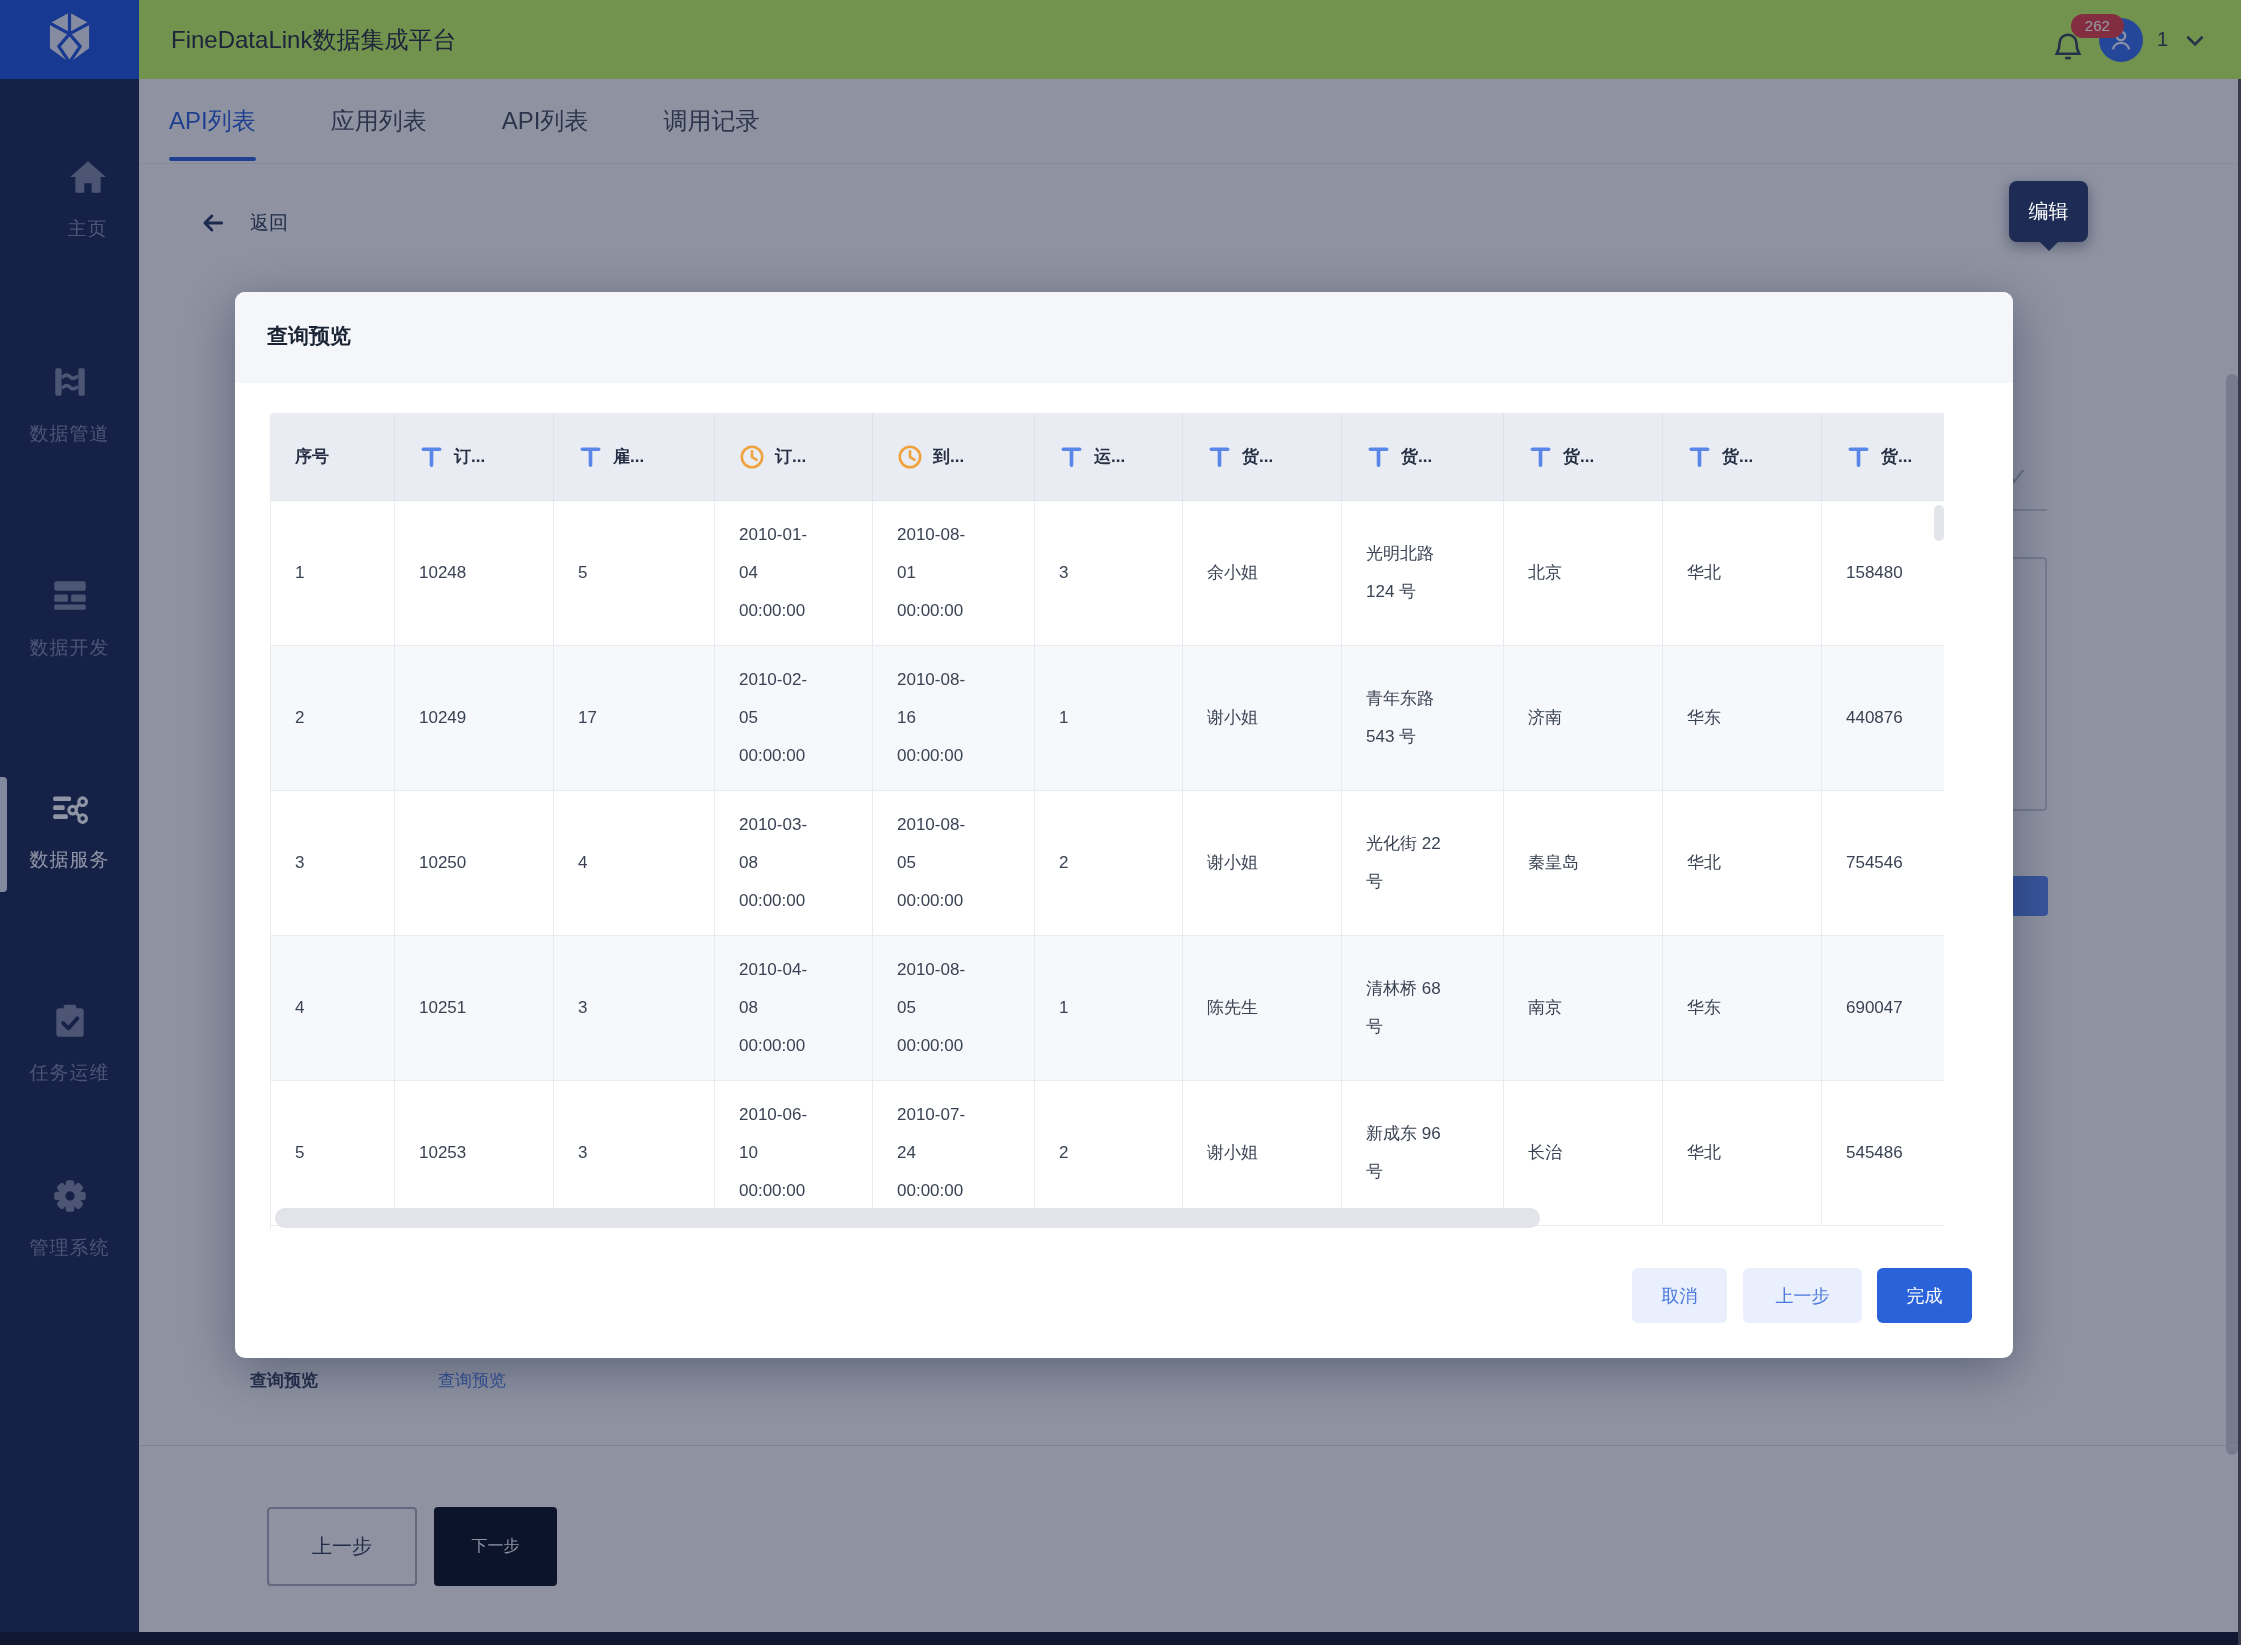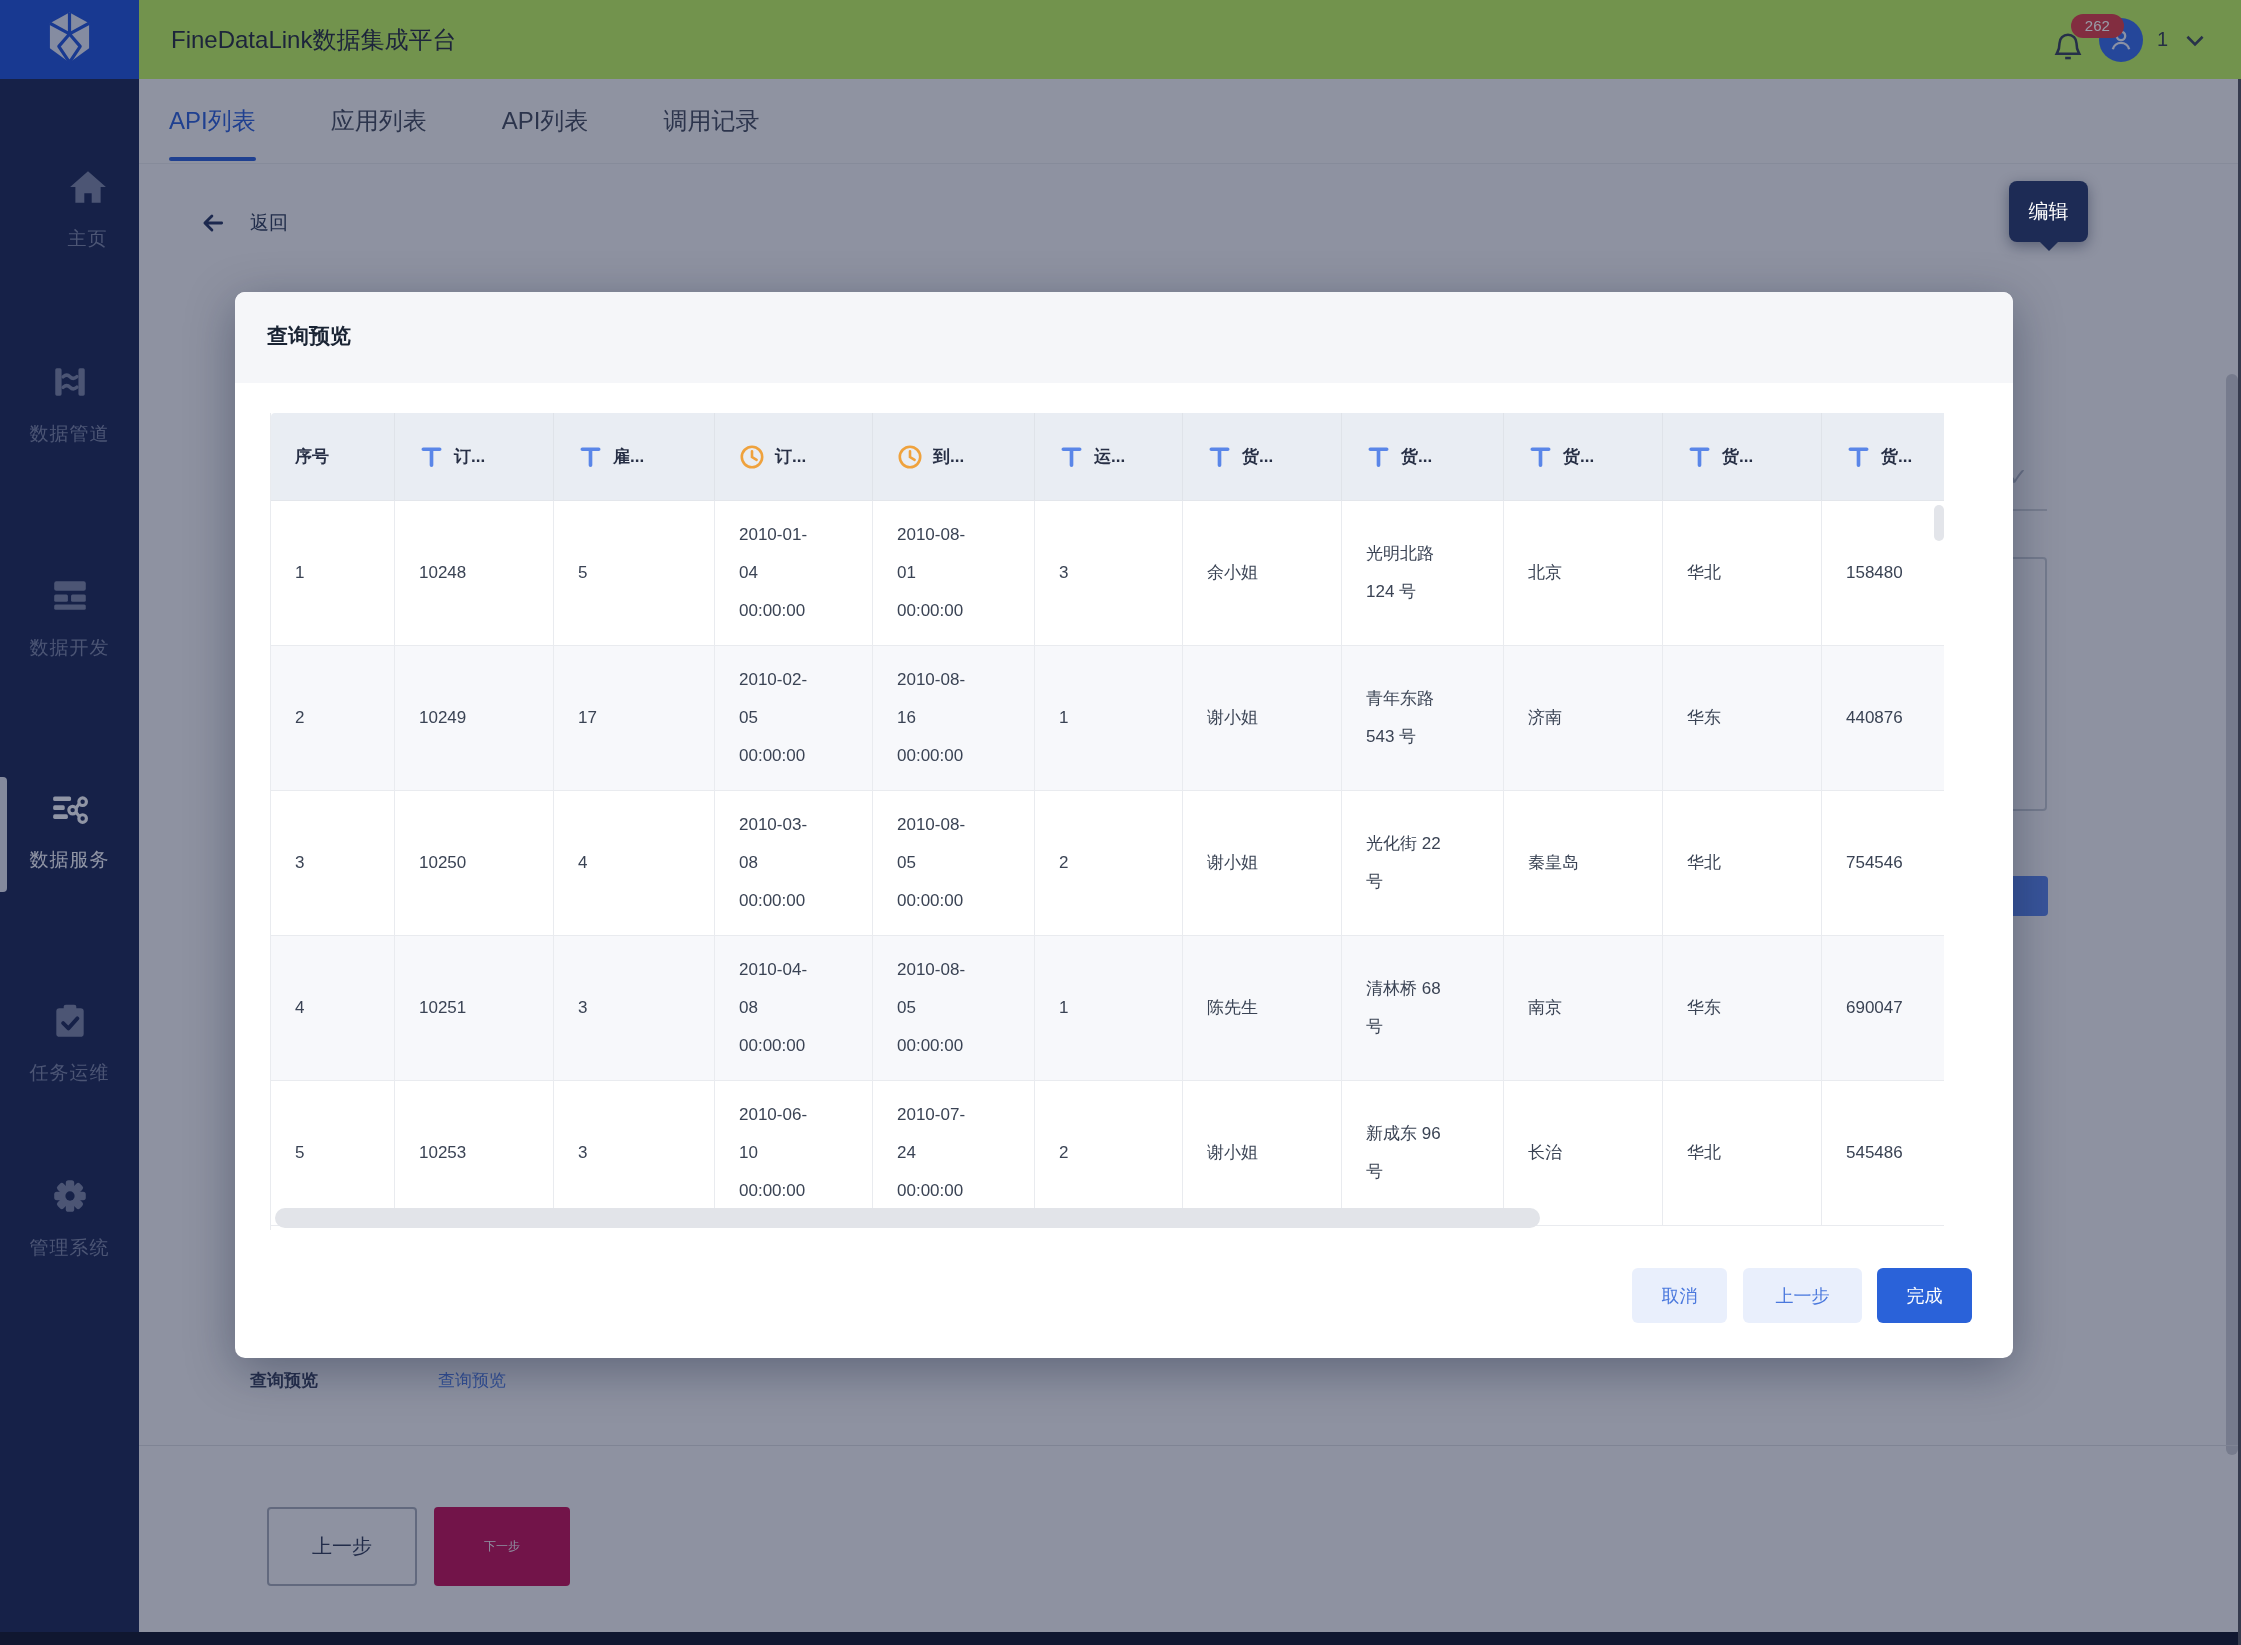--- a/index.html
+++ b/index.html
@@ -35,22 +35,22 @@
 
   
   .back-row { position:absolute; left:198px; top:210px; display:flex; align-items:center; gap:22px; z-index:10; }
   .back-arrow { color:#2a3a66; }
   .back-label { font-size:19px; color:#31405f; }
   .bg-preview-label { position:absolute; left:250px; top:1369px; font-size:17px; color:#3c4663; font-weight:600; z-index:10; }
   .bg-preview-link  { position:absolute; left:438px; top:1369px; font-size:17px; color:#537fe0; z-index:10; cursor:pointer; }
   .bg-divider { position:absolute; left:139px; top:1445px; width:2103px; height:1px; background:#d4d8df; z-index:10; }
   .bg-btn-prev { position:absolute; left:267px; top:1507px; width:150px; height:79px; border:2px solid #a2aab9; border-radius:4px;
                  background:transparent; font-size:20px; color:#344060; z-index:10; display:flex; align-items:center; justify-content:center; }
-  .bg-btn-next { position:absolute; left:434px; top:1507px; width:136px; height:79px; border-radius:4px;
-                 background:#be185d; font-size:12px; color:#eef1f8; z-index:10; display:flex; align-items:center; justify-content:center; }
+  .bg-btn-next { position:absolute; left:434px; top:1507px; width:123px; height:79px; border-radius:4px;
+                 background:#0f172a; font-size:16px; color:#eef1f8; z-index:10; display:flex; align-items:center; justify-content:center; }
   .frag-check { position:absolute; left:2008px; top:463px; font-size:24px; color:#aeb6c4; z-index:9; }
   .frag-line  { position:absolute; left:1881px; top:509px; width:166px; height:2px; background:#c9cdd6; z-index:9; }
   .frag-box   { position:absolute; left:1881px; top:557px; width:166px; height:254px; border:2px solid #c2c8d2; border-radius:4px; z-index:9; }
   .frag-blue  { position:absolute; left:1931px; top:876px; width:117px; height:40px; background:#5b85e8; border-radius:4px; z-index:9; }
   .page-scrollbar { position:absolute; left:2226px; top:374px; width:12px; height:1081px; background:#c4c9d2; border-radius:6px; z-index:9; }
   .bottom-strip { position:absolute; left:0; top:1632px; width:2241px; height:14px; background:#151c33; z-index:11; }
   .right-edge { position:absolute; left:2238px; top:79px; width:3px; height:1566px; background:#565b66; z-index:11; }
 
   
   .overlay { position:absolute; inset:0; background:rgba(9,17,46,0.42); z-index:50; }
@@ -98,21 +98,21 @@
       <span>
         <svg width="57" height="57" viewBox="0 0 32 32">
             <g fill="none" stroke="#dfe6f4" stroke-width="2.4" stroke-linejoin="round">
           <polygon points="16,2 27,8 27,22 16,30 5,22 5,8" fill="#dfe6f4" stroke="none"></polygon>
           <path d="M16 2 L16 14 L27 8 M16 14 L5 8 M16 14 L22 21 L16 30 L10 21 Z" stroke="#2456d9" stroke-width="1.8" fill="none"></path>
         </g>
           </svg>
       </span>
     </div>
     <nav id="side-nav">
-        <div class="side-item" style="top: 168px; padding-left: 36px;">
+        <div class="side-item" style="top: 158px; padding-left: 36px;">
           <span class="side-icon"><svg width="40" height="38" viewBox="0 0 38 36" fill="currentColor">
               <path d="M19 3 L36 18 H31 V33 H22.5 V24 H15.5 V33 H7 V18 H2 Z"></path>
             </svg></span>
           <span class="side-label">主页</span>
         </div>
         <div class="side-item" style="top: 363px;">
           <span class="side-icon"><svg width="40" height="38" viewBox="0 0 38 36">
               <rect x="5" y="5" width="6" height="26" rx="1.5" fill="currentColor"></rect>
               <rect x="27" y="5" width="6" height="26" rx="1.5" fill="currentColor"></rect>
               <path d="M12.5 13 q3.5 -3 6.5 0 t6.5 0 M12.5 23 q3.5 -3 6.5 0 t6.5 0" fill="none" stroke="currentColor" stroke-width="3.4" stroke-linecap="round"></path>

